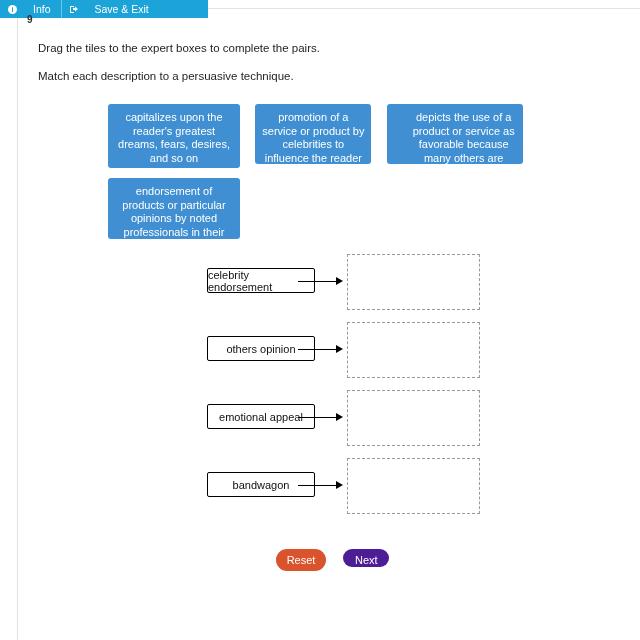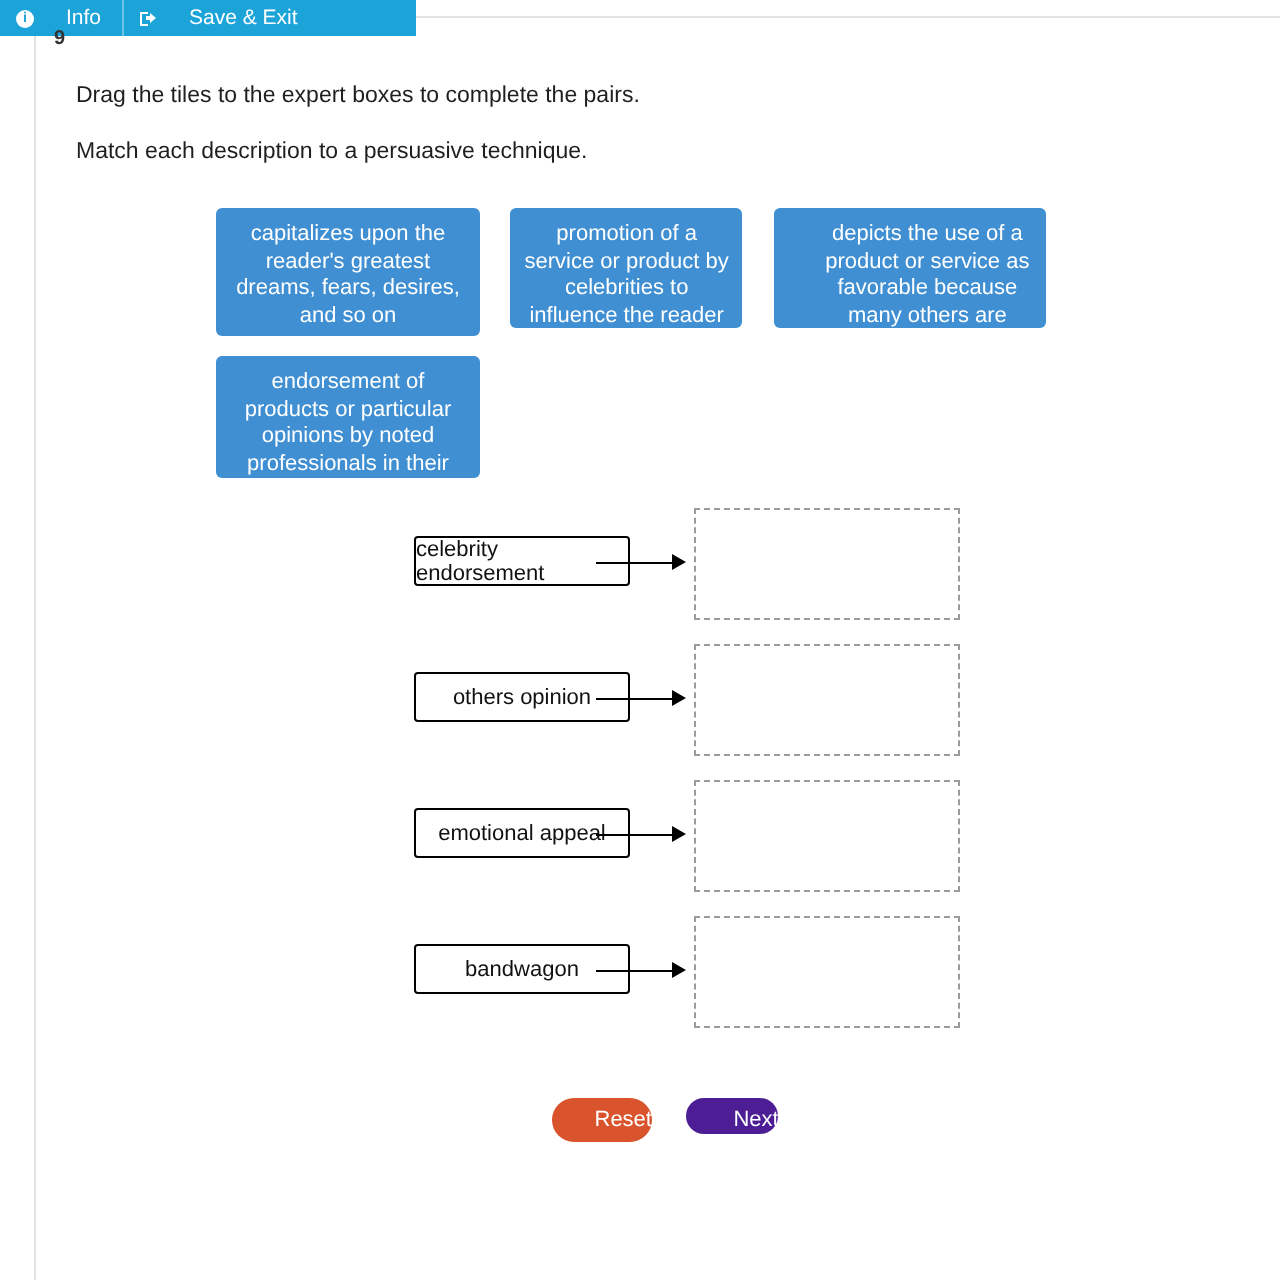--- a/index.html
+++ b/index.html
@@ -205,21 +205,21 @@
     top: 549px;
   }
   .btn {
     display: inline-block;
     border: none;
     border-radius: 12px;
     color: #ffffff;
     font-size: 11px;
     font-family: "Liberation Sans", sans-serif;
     padding: 0;
-    text-align: right;
+    text-align: center;
     cursor: pointer;
   }
   .btn.reset {
     width: 50px;
     height: 22px;
     line-height: 22px;
     background: #d9532c;
   }
   .btn.next {
     width: 46px;

